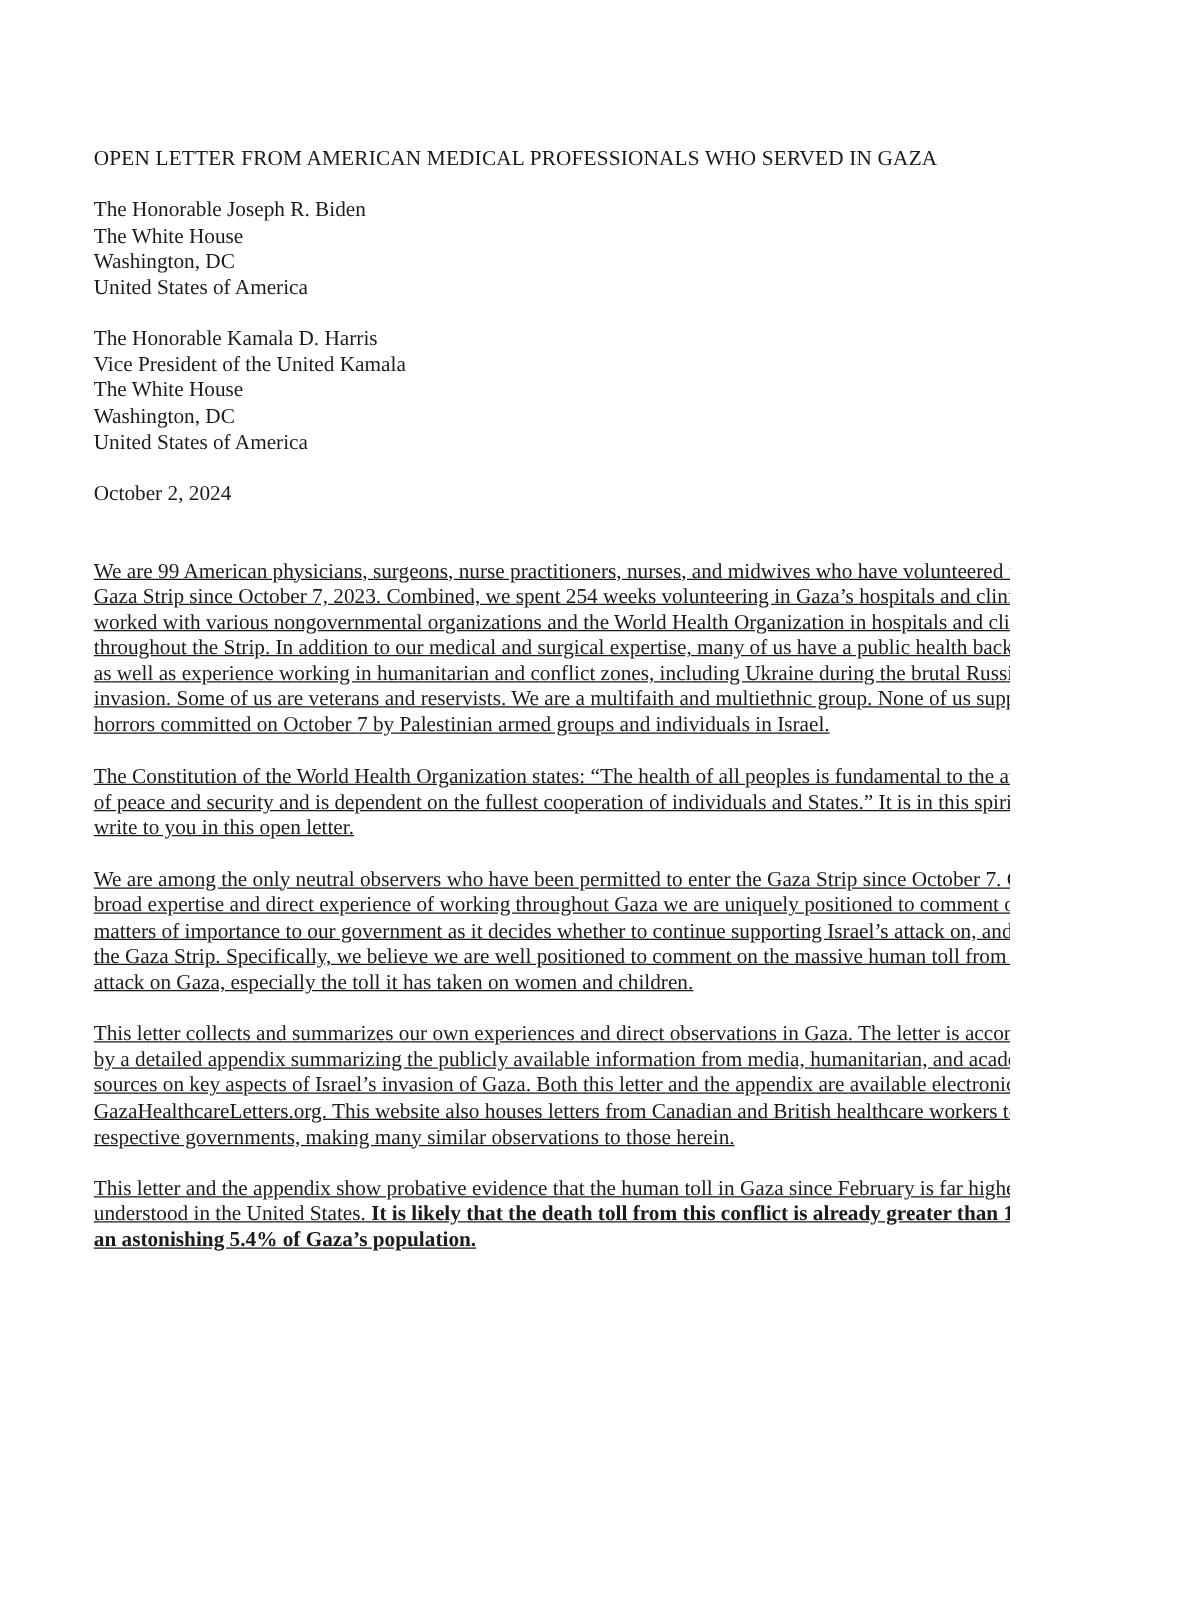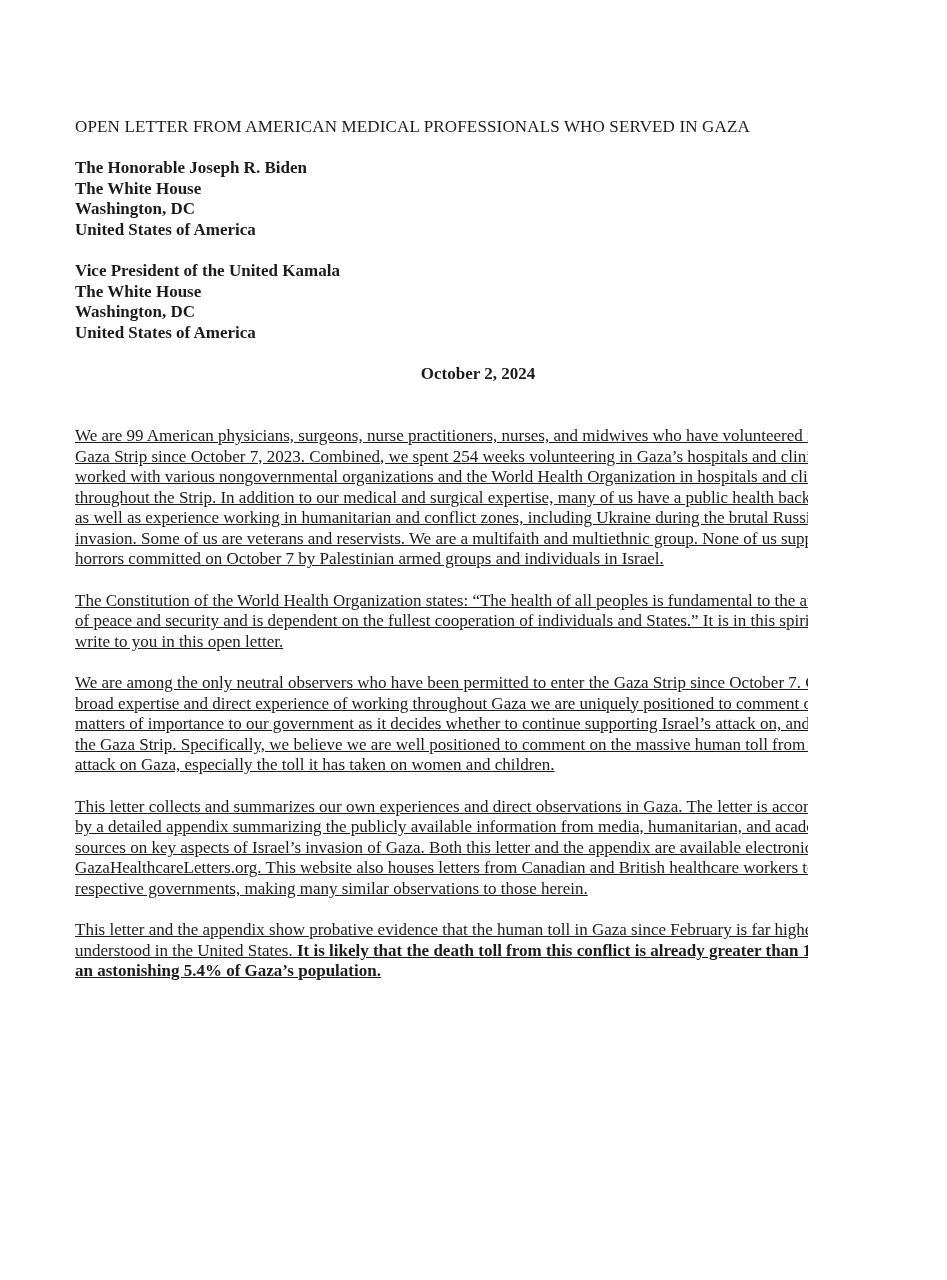--- a/index.html
+++ b/index.html
@@ -34,25 +34,23 @@
     text-align: left;
   }
   .title {
     font-weight: normal;
     letter-spacing: 0.15px;
     margin: 0 0 20.6px 0;
     white-space: nowrap;
   }
   .block {
     margin: 0 0 20.6px 0;
-    font-weight: bold;
   }
   .block.gap-two {
     margin-bottom: 41.2px;
-    text-align: center;
   }
   .addr-line {
     margin: 0;
   }
   p.para {
     margin: 0 0 20.6px 0;
     text-decoration: underline;
   }
   .bold {
     font-weight: bold;
@@ -77,20 +75,21 @@
     <div class="title">OPEN LETTER FROM AMERICAN MEDICAL PROFESSIONALS WHO SERVED IN GAZA</div>
 
     <div class="block">
       <div class="addr-line">The Honorable Joseph R. Biden</div>
       <div class="addr-line">The White House</div>
       <div class="addr-line">Washington, DC</div>
       <div class="addr-line">United States of America</div>
     </div>
 
     <div class="block">
+      <div class="addr-line">The Honorable Kamala D. Harris</div>
       <div class="addr-line">Vice President of the United Kamala</div>
       <div class="addr-line">The White House</div>
       <div class="addr-line">Washington, DC</div>
       <div class="addr-line">United States of America</div>
     </div>
 
     <div class="block gap-two">October 2, 2024</div>
 
 
     <p class="para">We are 99 American physicians, surgeons, nurse practitioners, nurses, and midwives who have volunteered in the Gaza Strip since October 7, 2023. Combined, we spent 254 weeks volunteering in Gaza’s hospitals and clinics. We worked with various nongovernmental organizations and the World Health Organization in hospitals and clinics throughout the Strip. In addition to our medical and surgical expertise, many of us have a public health background, as well as experience working in humanitarian and conflict zones, including Ukraine during the brutal Russian invasion. Some of us are veterans and reservists. We are a multifaith and multiethnic group. None of us support the horrors committed on October 7 by Palestinian armed groups and individuals in Israel.</p>

